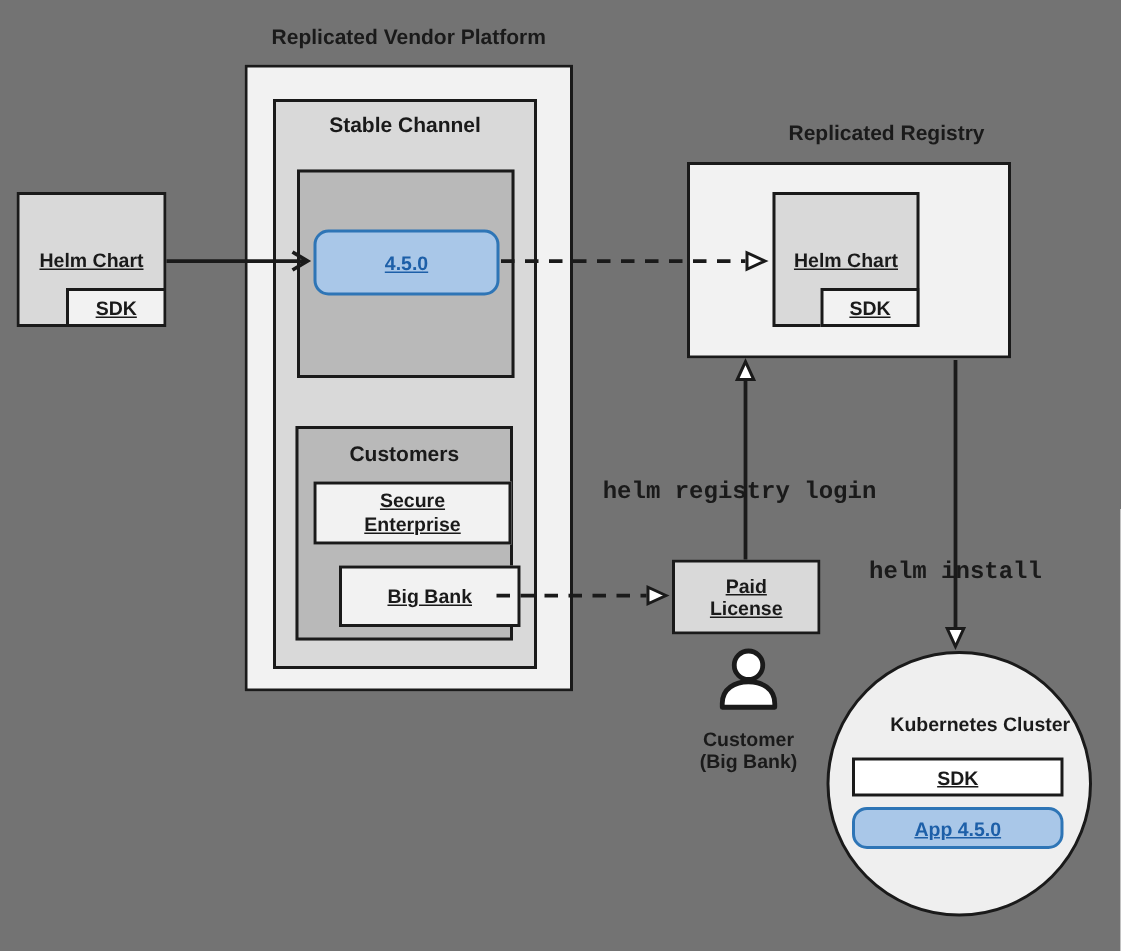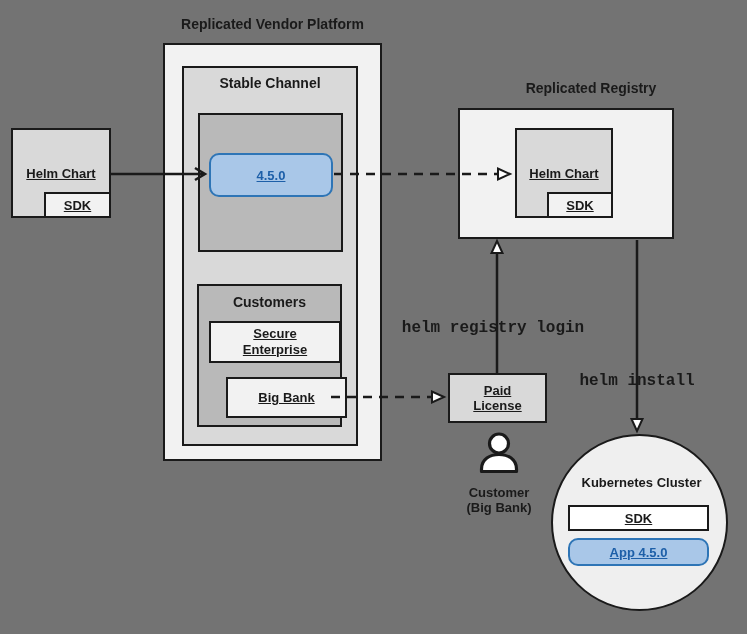--- a/index.html
+++ b/index.html
@@ -89,21 +89,21 @@
   <div class="cmd" style="left:557px; top:348px; width:160px;">helm install</div>
 
   <div class="box fill-mid" style="left:448px; top:373px; width:99px; height:50px;">
     <span class="wrap60">Paid License</span>
   </div>
 
   <div class="ctitle small-cap" style="left:439px; top:486px; width:120px;">Customer</div>
   <div class="ctitle small-cap" style="left:439px; top:501px; width:120px;">(Big Bank)</div>
 
   <div class="box fill-circle circle" style="left:551px; top:434px; width:177px; height:177px;"></div>
-  <div class="ctitle" style="left:553px; top:475px; width:177px; font-size:13px;">Kubernetes Cluster</div>
+  <div class="ctitle" style="left:565px; top:475px; width:177px; font-size:13px;">Kubernetes Cluster</div>
   <div class="box fill-white lifted" style="left:568px; top:505px; width:141px; height:26px;">
     <span>SDK</span>
   </div>
   <div class="box blue lifted" style="left:568px; top:538px; width:141px; height:28px;justify-content:center;">
     <span>App 4.5.0</span>
   </div>
 
   <svg id="arrows" width="747" height="634" viewBox="0 0 747 634">
 
     <g>

